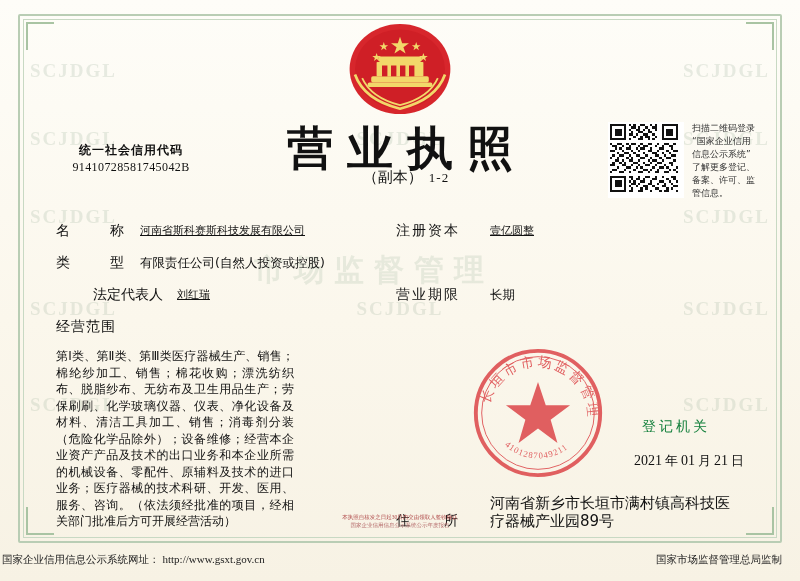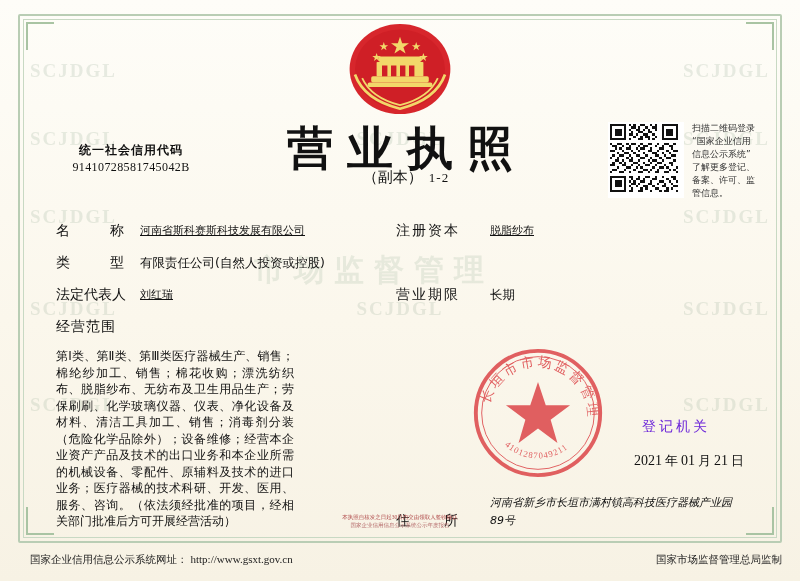--- a/index.html
+++ b/index.html
@@ -203,34 +203,33 @@
   .val.big { font-size: 11px; text-decoration: underline; }
 
   .scope-val {
     font-size: 12px;
     line-height: 16.5px;
     width: 238px;
     text-align: justify;
     margin-top: 12px;
   }
   .addr-val {
-    font-size: 11px;
+    font-size: 15px;
     line-height: 18px;
     width: 250px;
-    font-style: italic;
   }
 
   
   .registry {
     position: absolute;
     right: 90px;
     top: 418px;
     font-size: 14px;
     letter-spacing: 3px;
-    color: #6d28d9;
+    color: #15803d;
   }
   .issue-date {
     position: absolute;
     right: 56px;
     top: 452px;
     font-size: 13px;
     color: #111;
     font-family: "DejaVu Sans", sans-serif;
   }
   .issue-date .n {
@@ -258,21 +257,21 @@
     font-size: 5.5px;
     color: #b56b6b;
     line-height: 8px;
     font-family: "Liberation Serif", serif;
   }
   .microtext .mt1 { color: #b04a4a; }
 
   
   .footer {
     position: absolute;
-    left: 30px; right: 18px;
+    left: 2px; right: 18px;
     bottom: 14px;
     display: flex;
     justify-content: space-between;
     align-items: baseline;
     font-size: 10.5px;
     color: #222;
     font-family: "DejaVu Sans", sans-serif;
   }
   .footer .url {
     font-family: "Liberation Serif", serif;
@@ -557,34 +556,34 @@
 
   <div class="fields">
 
     <div class="row">
       <div class="col-left">
         <div class="lab">名　　称</div>
         <div class="val big">河南省斯科赛斯科技发展有限公司</div>
       </div>
       <div class="col-right">
         <div class="lab wide">注册资本</div>
-        <div class="val big">脱脂纱布</div>
+        <div class="val big">壹亿圆整</div>
       </div>
     </div>
 
     <div class="row">
       <div class="col-left">
         <div class="lab">类　　型</div>
         <div class="val">有限责任公司(自然人投资或控股)</div>
       </div>
     </div>
 
     <div class="row">
       <div class="col-left">
-        <div class="lab" style="letter-spacing:0px;">法定代表人</div>
+        <div class="lab" style="letter-spacing:0px;margin-left:37px;">法定代表人</div>
         <div class="val big">刘红瑞</div>
       </div>
       <div class="col-right">
         <div class="lab wide">营业期限</div>
         <div class="val">长期</div>
       </div>
     </div>
 
     <div class="row">
       <div class="col-left" style="align-items:flex-start;flex-direction:column;">

